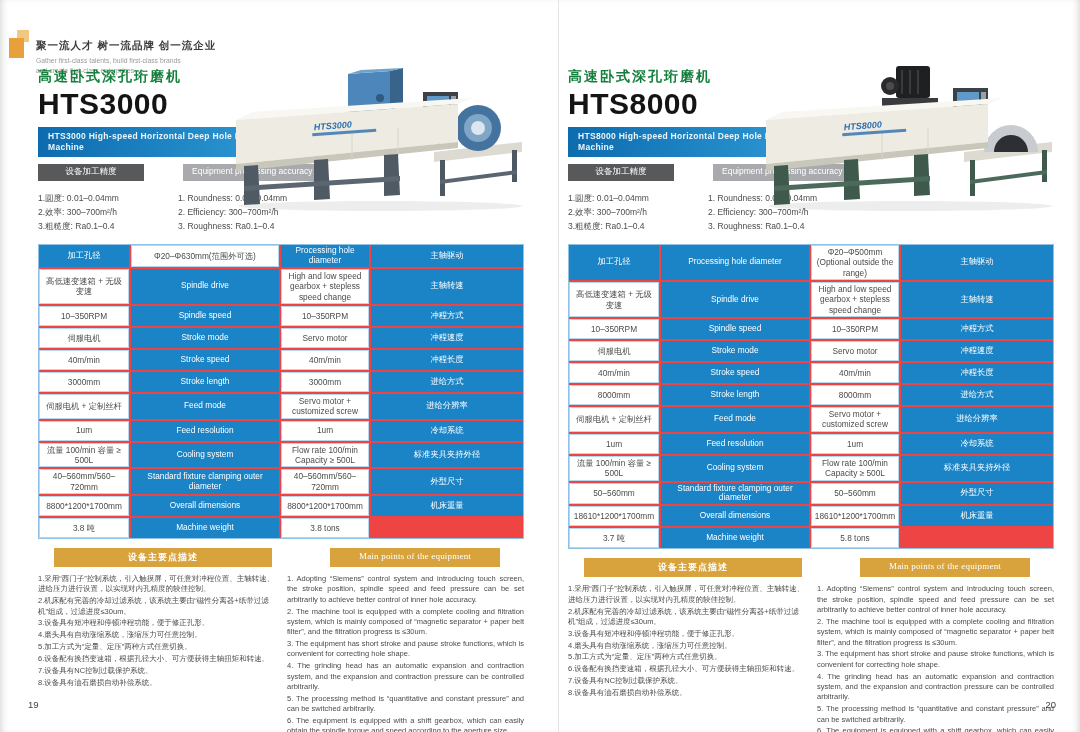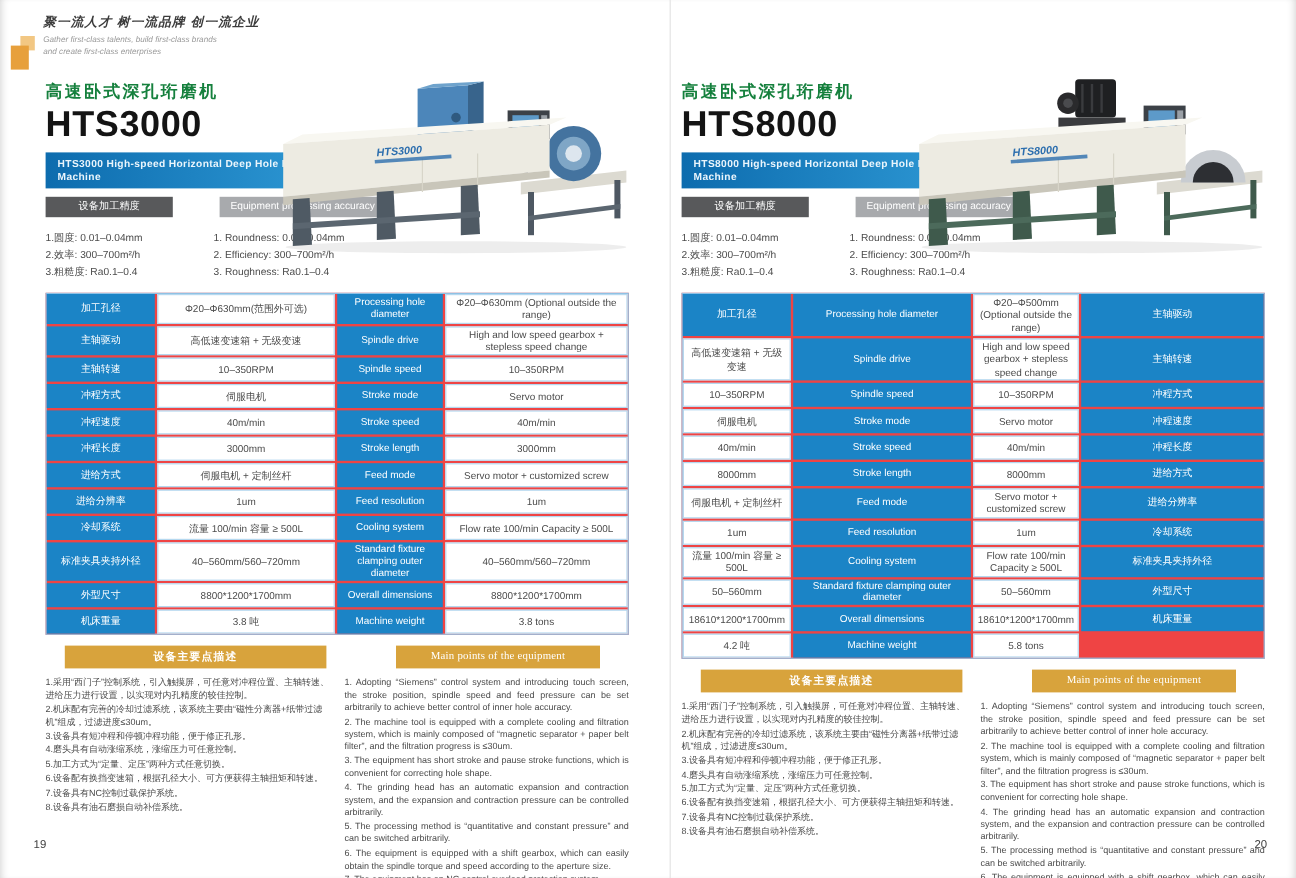--- a/index.html
+++ b/index.html
@@ -2,21 +2,21 @@
 <html><head>
 <meta charset="utf-8">
 <style>
   html,body{margin:0;padding:0;background:#e9e9e9;font-family:"Liberation Sans",sans-serif;}
   .sheet{position:relative;width:1080px;height:732px;background:#ffffff;margin:0 auto;overflow:hidden;
          box-shadow:inset 6px 0 8px -6px rgba(0,0,0,.22), inset -6px 0 8px -6px rgba(0,0,0,.22);}
   
   .mark{position:absolute;left:9px;top:30px;width:26px;height:30px;}
   .mark .m1{position:absolute;left:0;top:8px;width:15px;height:20px;background:#e7a03c;}
   .mark .m2{position:absolute;left:8px;top:0;width:12px;height:12px;background:#f2c783;}
-  .brand{position:absolute;left:36px;top:12px;font-style:italic;}
+  .brand{position:absolute;left:36px;top:39px;}
   .brand .cn{font-size:10.5px;font-weight:bold;color:#3c3c3c;letter-spacing:1px;}
   .brand .en{font-size:6.8px;color:#9a9a9a;line-height:1.4;margin-top:3px;}
   .divider{position:absolute;left:558px;top:0;bottom:0;width:1px;background:#e4e4e4;}
   .spread{position:absolute;top:64px;left:38px;right:26px;display:flex;gap:44px;}
   .product{position:relative;flex:1;min-width:0;}
   .tcn{font-size:14px;font-weight:bold;color:#15803d;letter-spacing:2px;margin-top:4px;}
   .model{font-size:30px;font-weight:bold;color:#141414;letter-spacing:.5px;line-height:1.05;margin-top:2px;}
   .banner{margin-top:7px;width:246px;min-height:27px;box-sizing:border-box;padding:4px 10px 4px 10px;
           background:linear-gradient(90deg,#0d6cae,#2f9ad6);color:#eaf5fc;font-size:8.5px;font-weight:bold;
           line-height:1.3;letter-spacing:.3px;}
@@ -130,21 +130,20 @@
               <div>2. Efficiency: 300–700m²/h</div>
               <div>3. Roughness: Ra0.1–0.4</div>
           </div>
         </div>
       </div>
 
       <div class="spec">
         <div class="sl">加工孔径</div>
           <div class="sv">Φ20–Φ630mm(范围外可选)</div>
           <div class="sl">Processing hole diameter</div>
-          <div class="sv">Φ20–Φ630mm (Optional outside the range)</div>
         <div class="sl">主轴驱动</div>
           <div class="sv">高低速变速箱 + 无级变速</div>
           <div class="sl">Spindle drive</div>
           <div class="sv">High and low speed gearbox + stepless speed change</div>
         <div class="sl">主轴转速</div>
           <div class="sv">10–350RPM</div>
           <div class="sl">Spindle speed</div>
           <div class="sv">10–350RPM</div>
         <div class="sl">冲程方式</div>
           <div class="sv">伺服电机</div>
@@ -318,21 +317,21 @@
           <div class="sv">Flow rate 100/min  Capacity ≥ 500L</div>
         <div class="sl">标准夹具夹持外径</div>
           <div class="sv">50–560mm</div>
           <div class="sl">Standard fixture clamping outer diameter</div>
           <div class="sv">50–560mm</div>
         <div class="sl">外型尺寸</div>
           <div class="sv">18610*1200*1700mm</div>
           <div class="sl">Overall dimensions</div>
           <div class="sv">18610*1200*1700mm</div>
         <div class="sl">机床重量</div>
-          <div class="sv">4.2 吨</div>
+          <div class="sv">3.7 吨</div>
           <div class="sl">Machine weight</div>
           <div class="sv">5.8 tons</div>
       </div>
 
       <div class="pheads">
         <span class="gh c">设备主要点描述</span>
         <span class="gh e">Main points of the equipment</span>
       </div>
       <div class="pcols">
         <div class="pcol">

